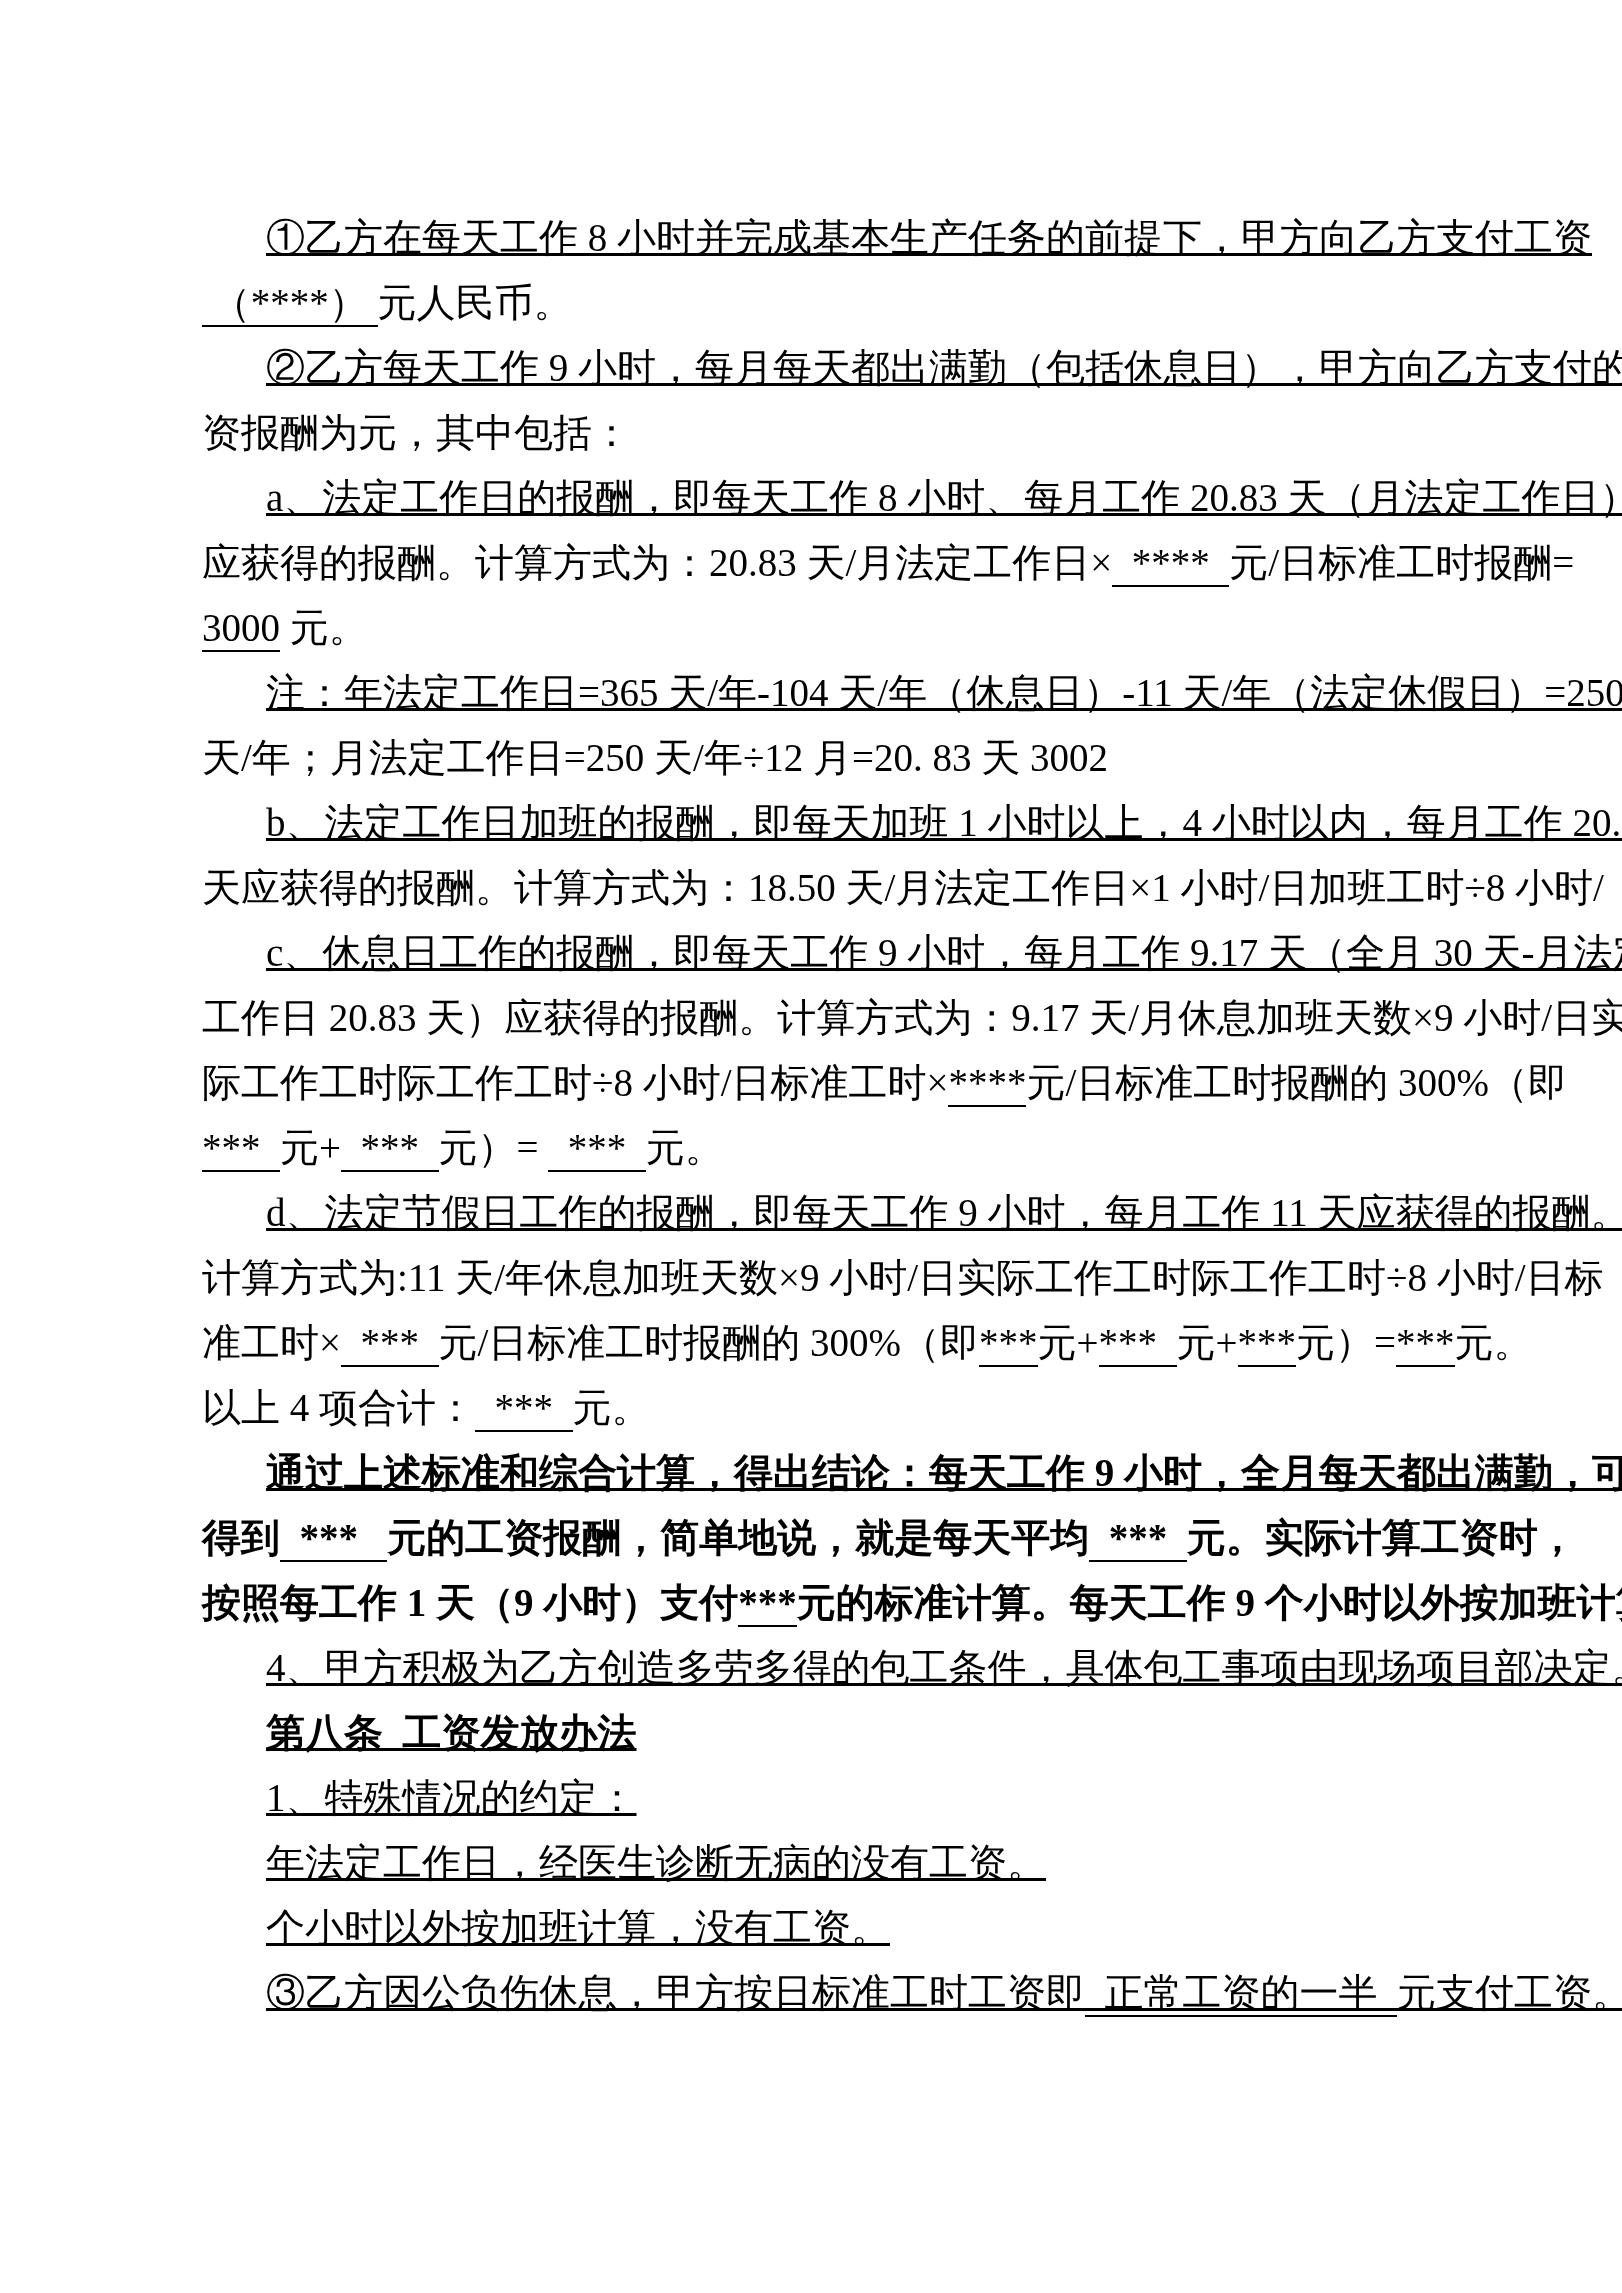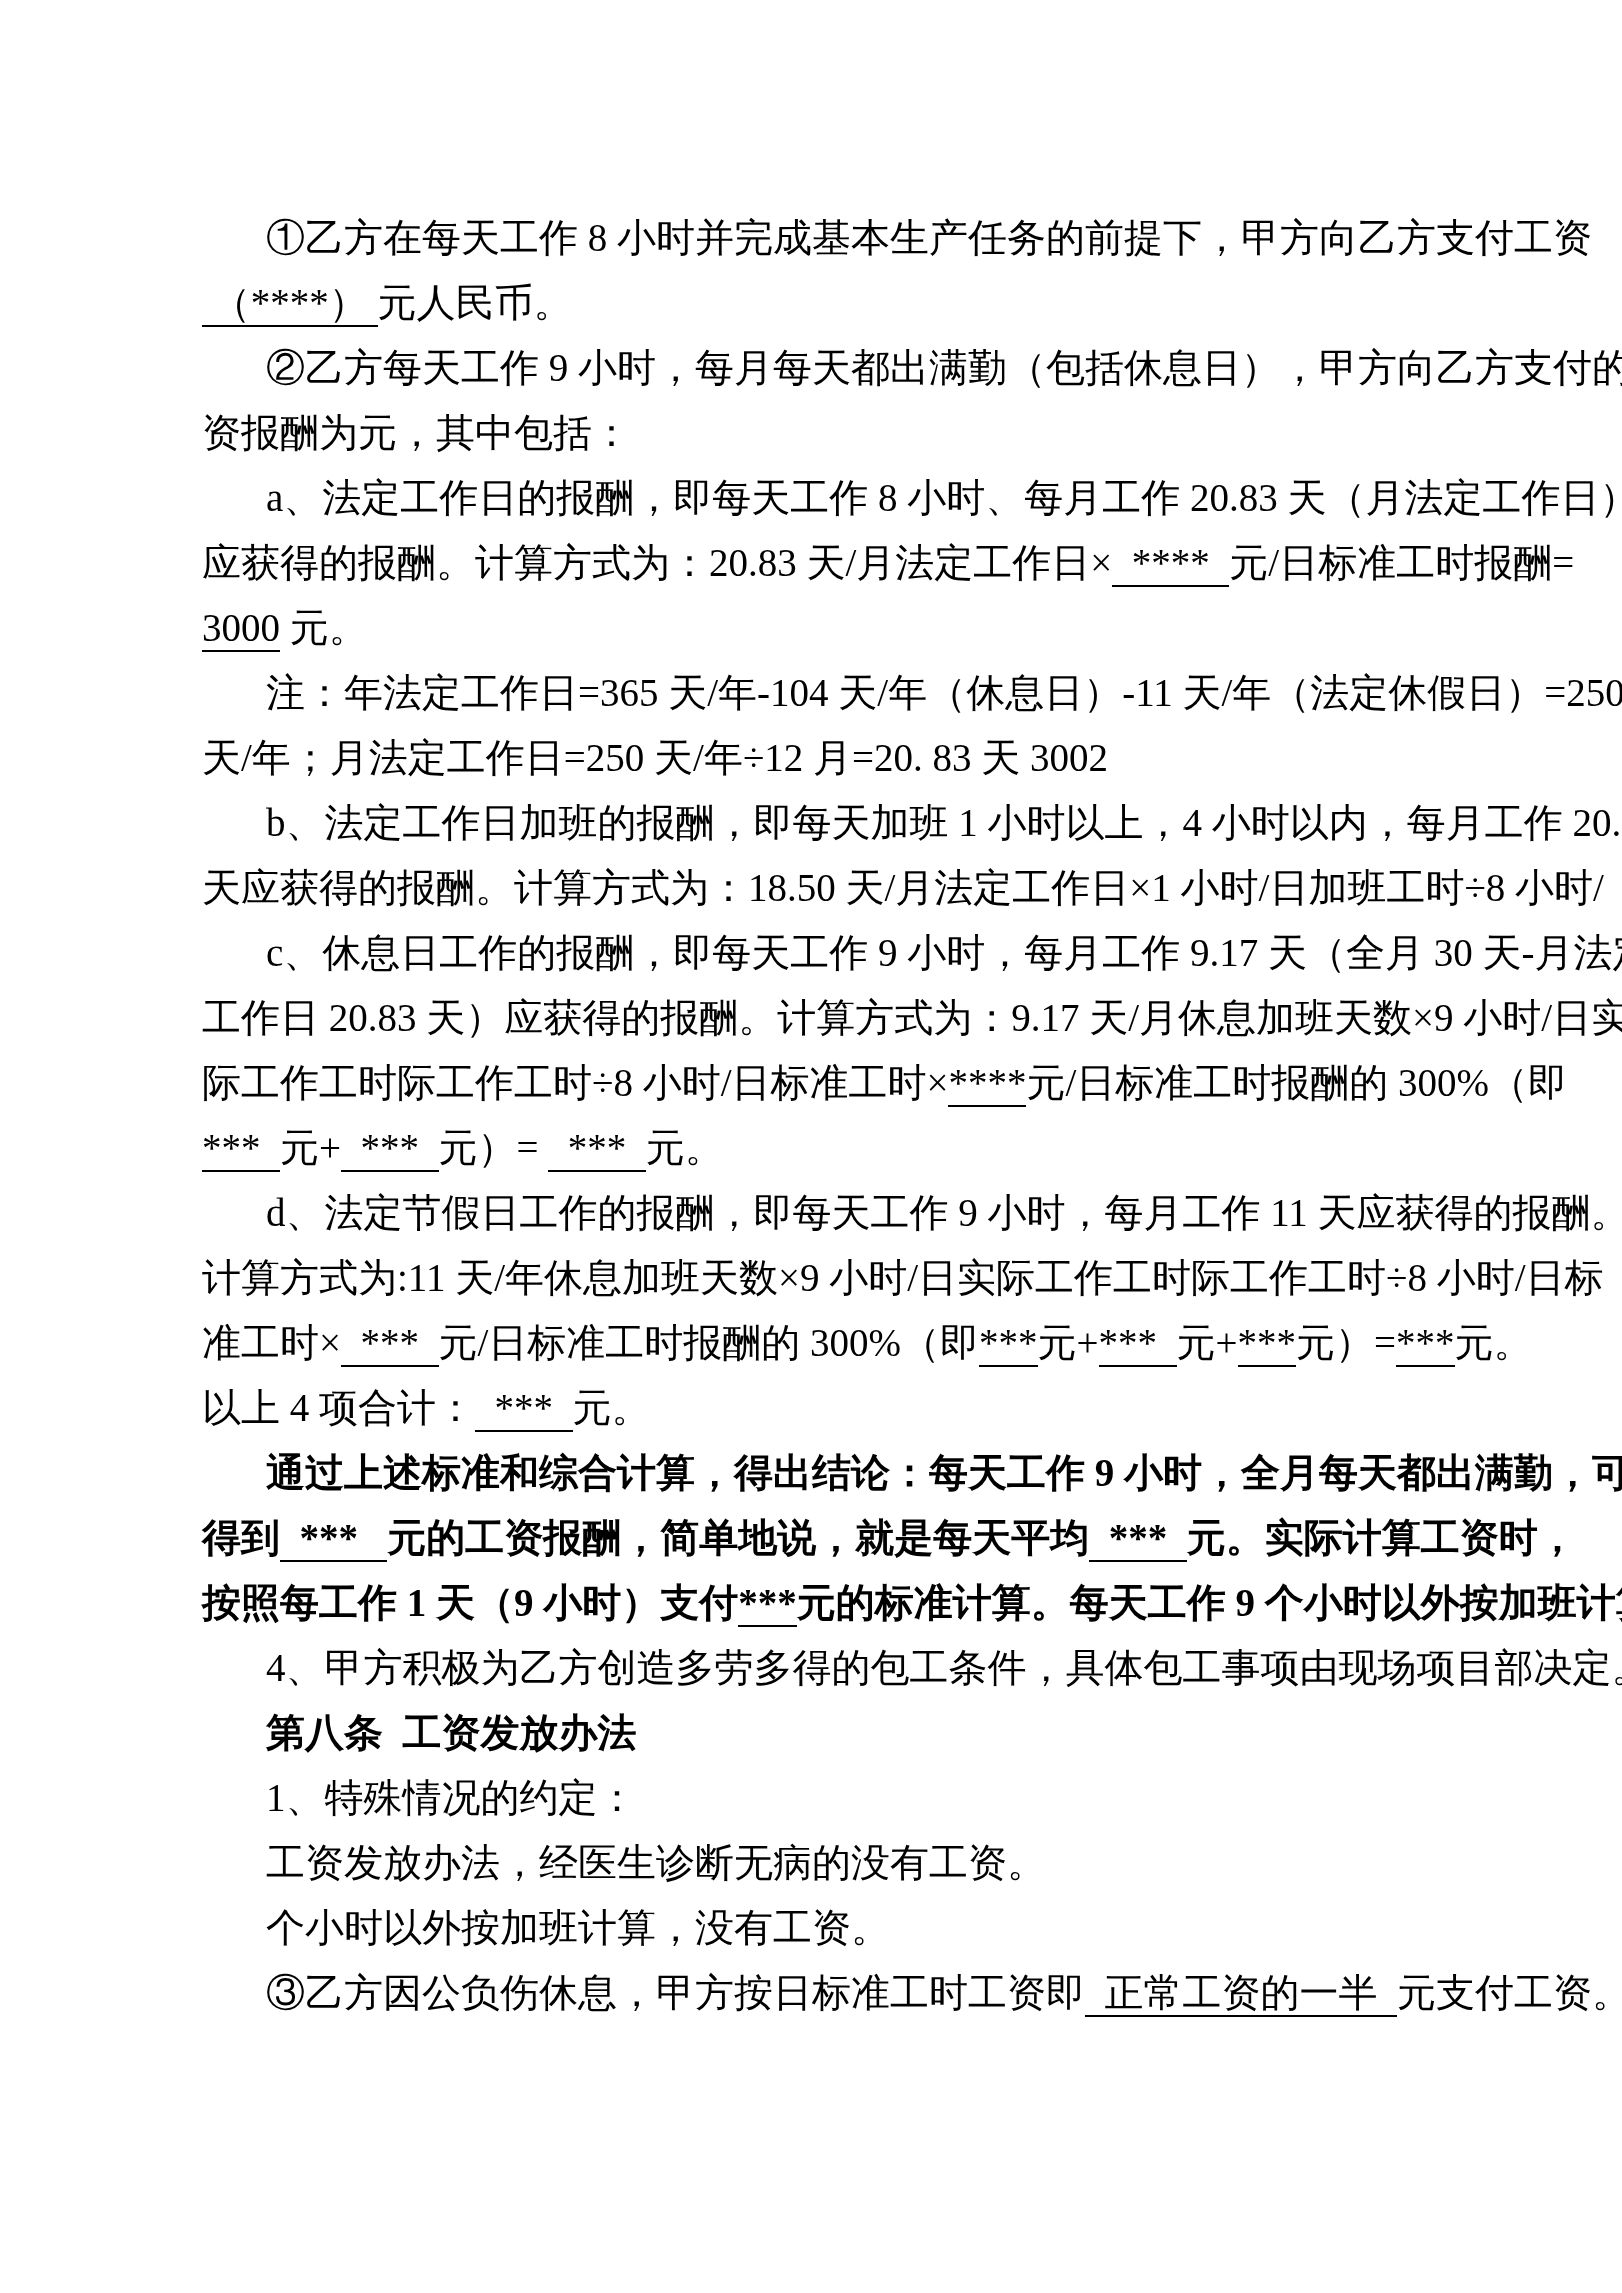--- a/index.html
+++ b/index.html
@@ -18,21 +18,21 @@
     padding: 205px 136px 0 202px;
   }
   .doc-body {
     font-size: 39px;
     line-height: 65px;
   }
   .line {
     white-space: pre;
     height: 65px;
   }
-  .line.ind { text-indent: 64px; }
+  .line.ind { text-indent: 64px; text-decoration: underline; }
   .line.b { font-weight: bold; }
   .u {
     border-bottom: 2.7px solid #000000;
     padding-bottom: 0.9px;
   }
 </style>
 </head>
 <body>
 
 <div class="page">
@@ -55,18 +55,18 @@
       <div class="line ind"><span class="run">d、法定节假日工作的报酬，即每天工作 9 小时，每月工作 11 天应获得的报酬。</span></div>
       <div class="line"><span class="run">计算方式为:11 天/年休息加班天数×9 小时/日实际工作工时际工作工时÷8 小时/日标</span></div>
       <div class="line"><span class="run">准工时×</span><span class="u">  ***  </span><span class="run">元/日标准工时报酬的 300%（即</span><span class="u">***</span><span class="run">元+</span><span class="u">***  </span><span class="run">元+</span><span class="u">***</span><span class="run">元）=</span><span class="u">***</span><span class="run">元。</span></div>
       <div class="line"><span class="run">以上 4 项合计：</span><span class="u">  ***  </span><span class="run">元。</span></div>
       <div class="line ind b"><span class="run">通过上述标准和综合计算，得出结论：每天工作 9 小时，全月每天都出满勤，可</span></div>
       <div class="line b"><span class="run">得到</span><span class="u">  ***   </span><span class="run">元的工资报酬，简单地说，就是每天平均</span><span class="u">  ***  </span><span class="run">元。实际计算工资时，</span></div>
       <div class="line b"><span class="run">按照每工作 1 天（9 小时）支付</span><span class="u">***</span><span class="run">元的标准计算。每天工作 9 个小时以外按加班计算。</span></div>
       <div class="line ind"><span class="run">4、甲方积极为乙方创造多劳多得的包工条件，具体包工事项由现场项目部决定。</span></div>
       <div class="line ind b"><span class="run">第八条  工资发放办法</span></div>
       <div class="line ind"><span class="run">1、特殊情况的约定：</span></div>
-      <div class="line ind"><span class="run">工资发放办法，经医生诊断无病的没有工资。</span></div>
+      <div class="line ind"><span class="run">年法定工作日，经医生诊断无病的没有工资。</span></div>
       <div class="line ind"><span class="run">个小时以外按加班计算，没有工资。</span></div>
       <div class="line ind"><span class="run">③乙方因公负伤休息，甲方按日标准工时工资即</span><span class="u">  正常工资的一半  </span><span class="run">元支付工资。</span></div>
     </div>
 </div>
 
 
 </body></html>

